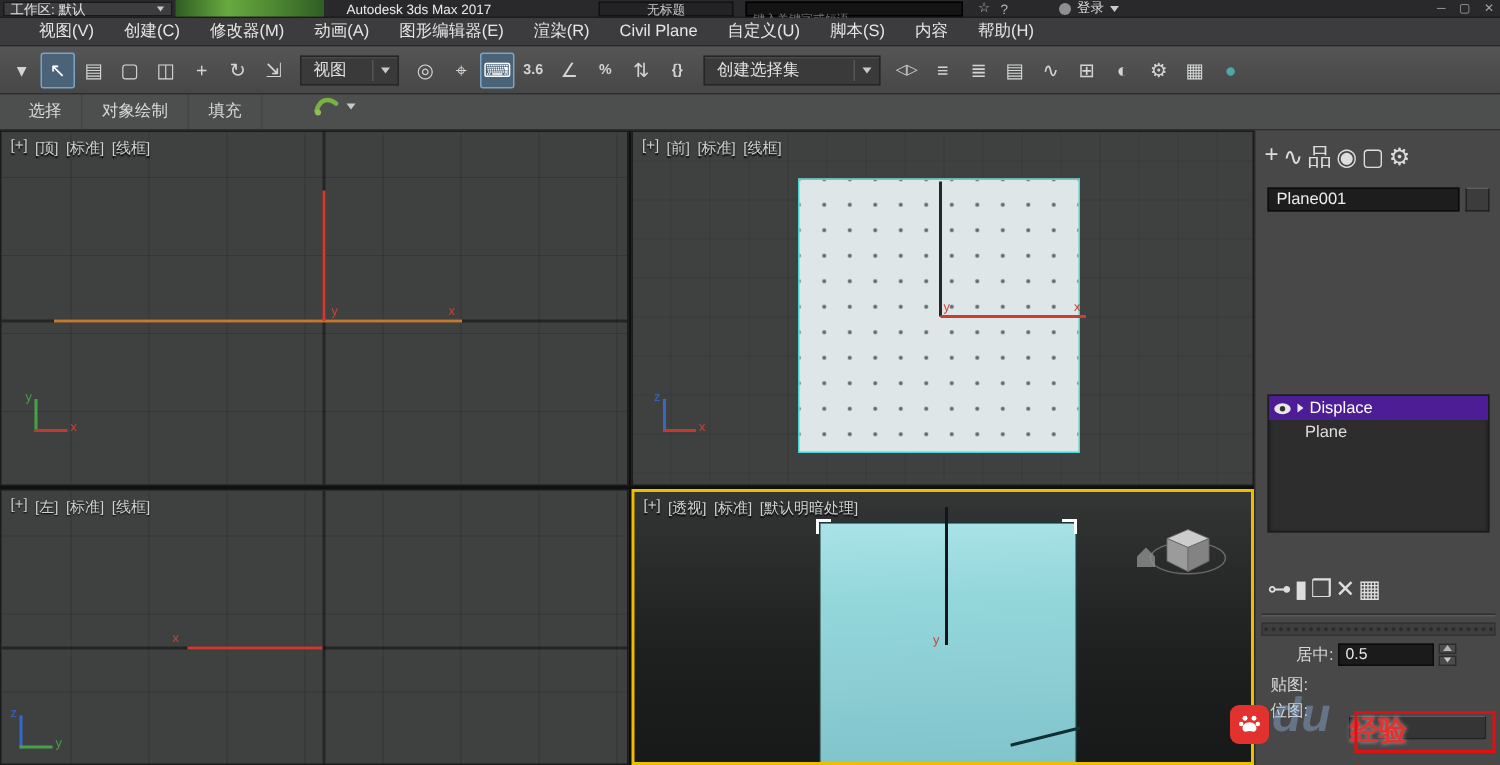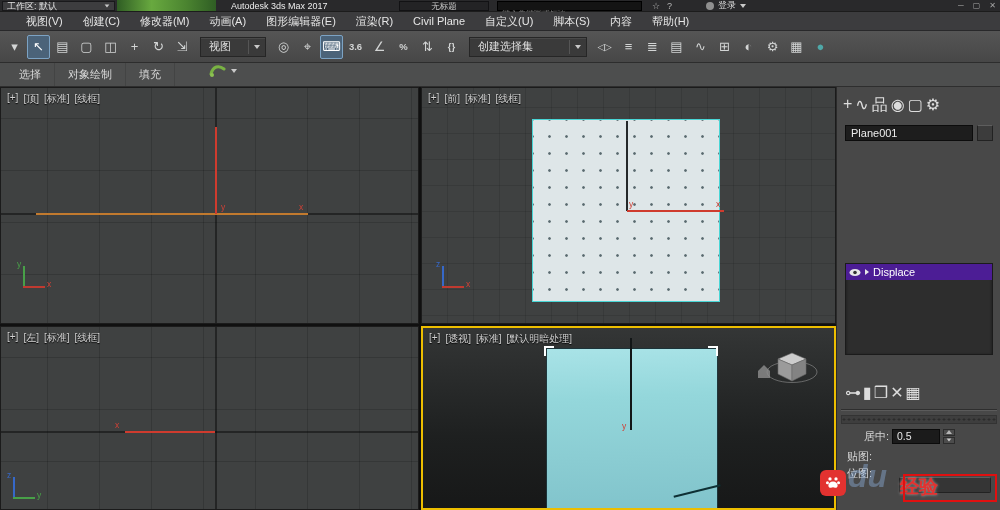--- a/index.html
+++ b/index.html
@@ -67,21 +67,21 @@
   .mod-grid{position:absolute;left:8px;top:86px;width:148px;display:grid;grid-template-columns:1fr 1fr;gap:3px}
   .mod-btn{height:17px;background:linear-gradient(#5d5d5d,#4b4b4b);border:1px solid #2f2f2f;border-top-color:#707070;color:#b9b9b9;font-size:10px;border-radius:2px;font-family:inherit;overflow:hidden;white-space:nowrap}
   .stack-box{position:absolute;left:8px;top:176px;width:148px;height:92px;background:#2d2d2d;border:1px solid #1b1b1b;box-shadow:inset 0 1px 3px rgba(0,0,0,.5)}
   .stack-row{height:16px;display:flex;align-items:center;font-size:11px;color:#dedede;padding-left:3px;gap:4px}
   .stack-row.selected{background:#4c1d95;color:#fff}
   .stack-tools{position:absolute;left:8px;top:296px;display:flex;gap:2px}
   .groove{position:absolute;left:4px;top:322px;width:156px;height:2px;border-top:1px solid #2e2e2e;border-bottom:1px solid #5b5b5b}
   .rollout-grip{position:absolute;left:4px;top:328px;width:156px;height:9px;background:#3e3e3e;border:1px solid #333;background-image:radial-gradient(#2b2b2b 1px,transparent 1.4px);background-size:5px 5px;background-position:center}
   .param-row{position:absolute;left:8px;top:341px;width:148px;height:16px;display:flex;align-items:center;gap:3px}
   .param-row label{width:44px;text-align:right;font-size:11px;color:#d6d6d6}
-  .num-field{width:48px;height:15px;background:#1b1b1b;border:1px solid #0b0b0b;color:#e8e8e8;font-size:10.5px;display:flex;align-items:center;padding-left:4px}
+  .num-field{width:64px;height:15px;background:#1b1b1b;border:1px solid #0b0b0b;color:#e8e8e8;font-size:10.5px;display:flex;align-items:center;padding-left:4px}
   .spinner{width:12px;height:15px;display:flex;flex-direction:column;gap:1px}
   .spinner i{flex:1;display:flex;align-items:center;justify-content:center;background:#4c4c4c;border:1px solid #2c2c2c}
   .param-label{position:absolute;left:10px;font-size:11px;color:#d6d6d6}
   .bitmap-btn{position:absolute;left:62px;top:390px;width:92px;height:16px;background:#353535;border:1px solid #222;border-top-color:#5d5d5d;border-radius:2px}
 
   
   .watermark{position:absolute;left:812px;top:462px;width:190px;height:48px;z-index:30}
   .wm-du{position:absolute;left:36px;top:-4px;font-size:32px;font-weight:bold;font-style:italic;color:rgba(150,190,240,.38)}
   .wm-icon{position:absolute;left:8px;top:8px;width:26px;height:26px;border-radius:6px;background:#e23230;display:flex;align-items:center;justify-content:center}
   .wm-text{position:absolute;left:88px;top:12px;font-size:19px;font-weight:bold;color:#e23230;text-shadow:0 0 3px rgba(255,255,255,.55)}
@@ -264,20 +264,23 @@
 
     <div class="stack-box">
       <div class="stack-row selected">
         <svg width="12" height="9" viewBox="0 0 12 9">
           <ellipse cx="6" cy="4.5" rx="5.5" ry="3.6" fill="#e8e8e8"></ellipse>
             <circle cx="6" cy="4.5" r="1.8" fill="#333"></circle>
         </svg>
         <i class="tri-right"></i>
         <span>Displace</span>
       </div>
+      <div class="stack-row" style="padding-left:24px">
+        <span>Plane</span>
+      </div>
     </div>
 
     <div class="stack-tools" data-each="command_panel.stack_tools">
         <span>⊶</span>
         <span class="hl-blue">▮</span>
         <span>❒</span>
         <span>✕</span>
         <span class="hl-teal">▦</span>
       </div>
 

